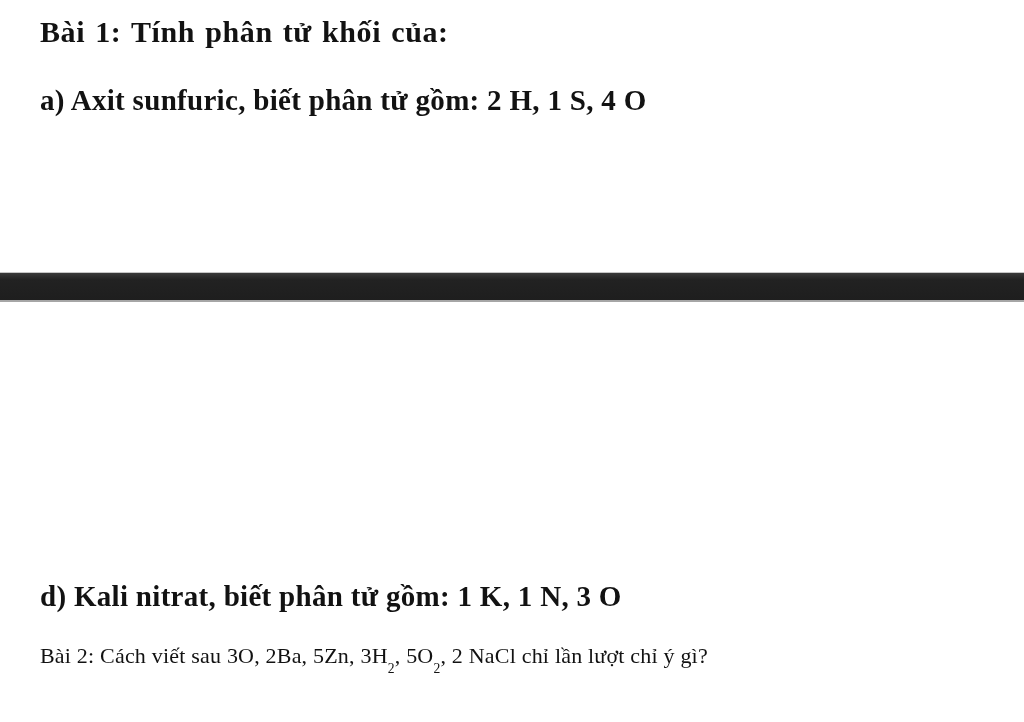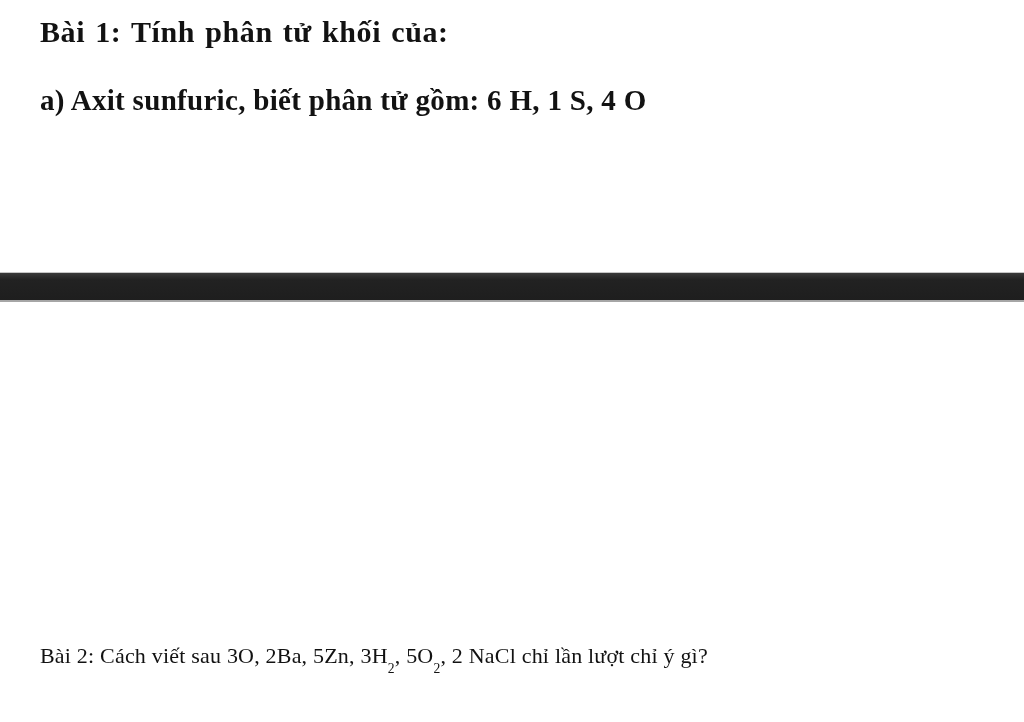--- a/index.html
+++ b/index.html
@@ -58,22 +58,23 @@
     bottom: -5px;
   }
 </style>
 </head>
 <body>
 
 <div class="page">
 
   <p class="line bold title" style="top:14px">Bài 1: Tính phân tử khối của:</p>
 
-  <p class="line bold" style="top:82px">a) Axit sunfuric, biết phân tử gồm: 6 H, 1 S, 4 O</p>
+  <p class="line bold" style="top:82px">a) Axit sunfuric, biết phân tử gồm: 2 H, 1 S, 4 O</p>
 
   <div class="redact-bar" style="top:272px"></div>
 
 
 
+  <p class="line bold" style="top:578px">d) Kali nitrat, biết phân tử gồm: 1 K, 1 N, 3 O</p>
 
   <p class="line regular" style="top:638px"><span>Bài 2: Cách viết sau 3O, 2Ba, 5Zn, 3H</span><sub class="chem">2</sub><span>, 5O</span><sub class="chem">2</sub><span>, 2 NaCl chỉ lần lượt chỉ ý gì?</span></p>
 
 </div>
 
 </body></html>

